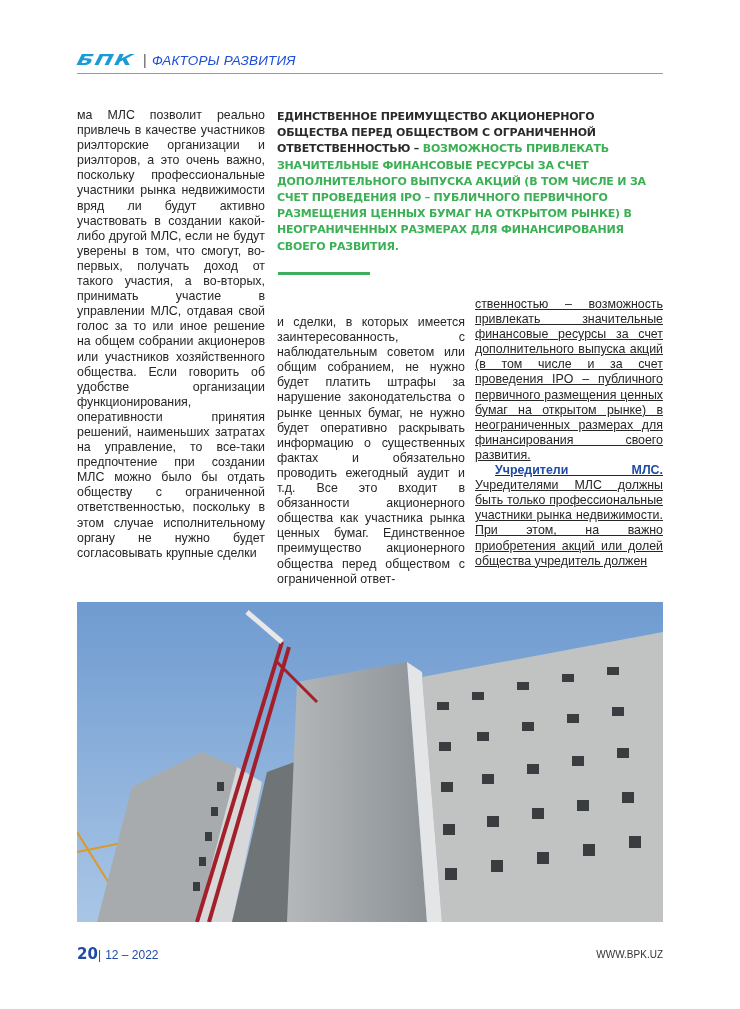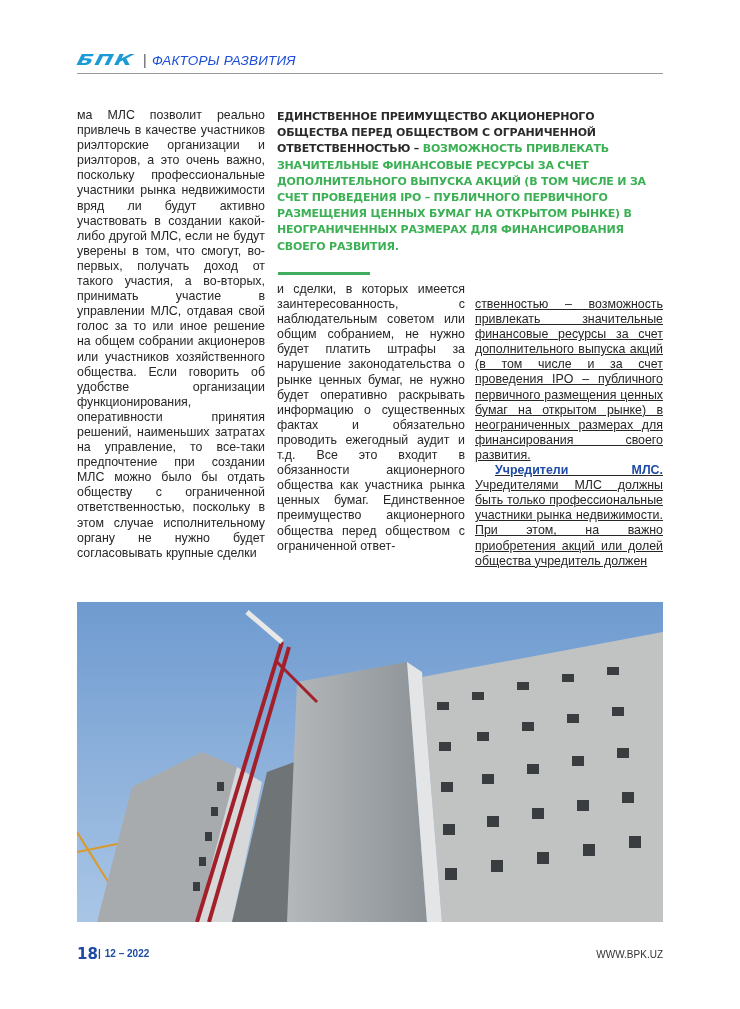--- a/index.html
+++ b/index.html
@@ -4,31 +4,31 @@
   <style>
     html, body { margin: 0; padding: 0; background: #ffffff; }
     body { width: 740px; height: 1009px; position: relative; overflow: hidden; font-family: "Liberation Sans", sans-serif; color: #222; }
     .header { position: absolute; left: 77px; top: 50px; width: 586px; height: 24px; }
     .logo { position: absolute; left: 0; top: 3px; font-family: "DejaVu Sans", sans-serif; font-weight: bold; font-style: italic; font-size: 15px; color: #1a9ad6; letter-spacing: 1px; transform: skewX(-12deg) scaleX(1.45); transform-origin: left center; line-height: 15px; }
     .sep { position: absolute; left: 66px; top: 3px; font-size: 14px; color: #555; line-height: 15px; }
     .section { position: absolute; left: 75px; top: 3px; font-size: 13.5px; font-style: italic; color: #1d4ed8; line-height: 15px; letter-spacing: 0.2px; }
     .header-rule { position: absolute; left: 77px; top: 73px; width: 586px; height: 1px; background: #9a9a9a; }
     .col { position: absolute; font-size: 12.4px; line-height: 15.1px; text-align: justify; color: #262626; hyphens: manual; }
     .col1 { left: 77px; top: 108px; width: 188px; }
-    .col2 { left: 277px; top: 282px; width: 188px; }
+    .col2 { left: 277px; top: 315px; width: 188px; }
     .col3 { left: 475px; top: 297px; width: 188px; text-decoration: underline; }
     .pullquote { position: absolute; left: 277px; top: 109px; width: 390px; font-family: "DejaVu Sans", sans-serif; font-weight: bold; font-size: 11px; line-height: 16.2px; letter-spacing: -0.2px; }
     .pq-dark { color: #2b2b2b; }
     .pq-green { color: #3bb054; }
     .pq-rule { position: absolute; left: 278px; top: 272px; width: 92px; height: 3px; background: #3fae5f; }
     .lead { color: #1f4ba5; font-weight: bold; margin-top: 37px; }
     .indent { text-indent: 20px; display: block; }
     .photo { position: absolute; left: 77px; top: 602px; width: 586px; height: 320px; overflow: hidden; }
     .footer-num { position: absolute; left: 77px; top: 945px; font-family: "DejaVu Sans", sans-serif; font-weight: bold; font-size: 15px; color: #1f4ba5; }
-    .footer-issue { position: absolute; left: 98px; top: 948px; font-size: 10px; font-weight: bold; color: #1f4ba5; }
+    .footer-issue { position: absolute; left: 98px; top: 948px; font-size: 12px; font-weight: normal; color: #1f4ba5; }
     .footer-issue .bar { color: #1f4ba5; margin-right: 4px; }
     .footer-url { position: absolute; right: 77px; top: 949px; font-size: 10px; color: #333; margin-left: 16px; }
   </style>
 </head>
 <body>
 
 <div class="header">
   <span class="logo">БПК</span>
   <span class="sep">|</span>
   <span class="section">ФАКТОРЫ РАЗВИТИЯ</span>
@@ -113,15 +113,15 @@
 
     <g stroke="#a3202a" stroke-width="4" fill="none">
       <line x1="120" y1="320" x2="205" y2="40"></line>
       <line x1="132" y1="320" x2="212" y2="45"></line>
       <line x1="205" y1="40" x2="170" y2="10" stroke="#e8e8e8" stroke-width="5"></line>
       <line x1="200" y1="60" x2="240" y2="100" stroke-width="3"></line>
     </g>
   </svg>
 </div>
 
-<div class="footer-num">18</div>
+<div class="footer-num">20</div>
 <div class="footer-issue"><span class="bar">|</span><span>12 – 2022</span></div>
 <div class="footer-url">WWW.BPK.UZ</div>
 
 </body></html>

